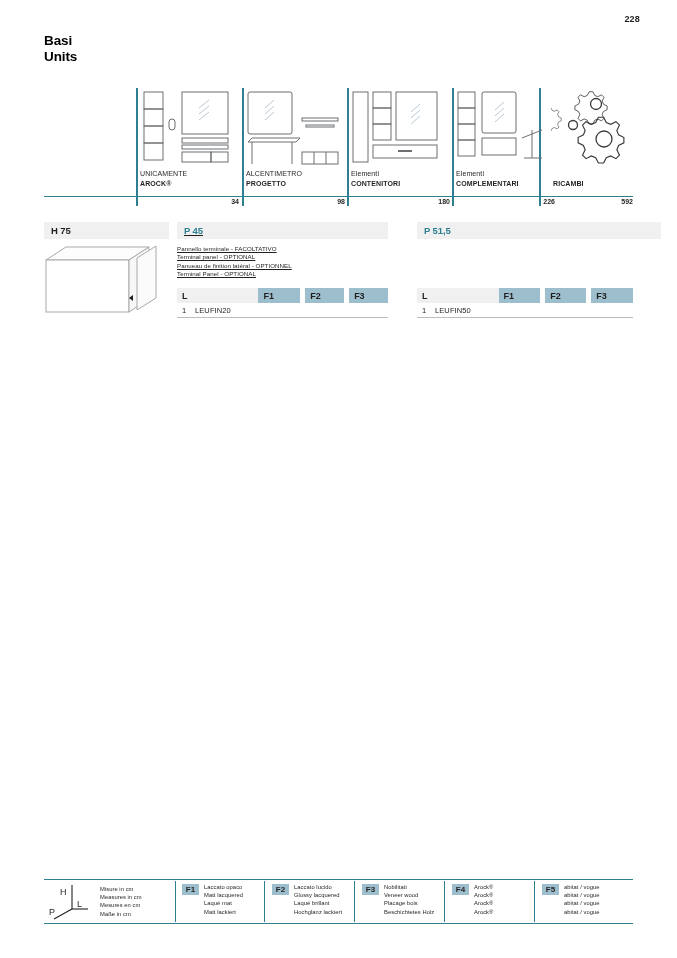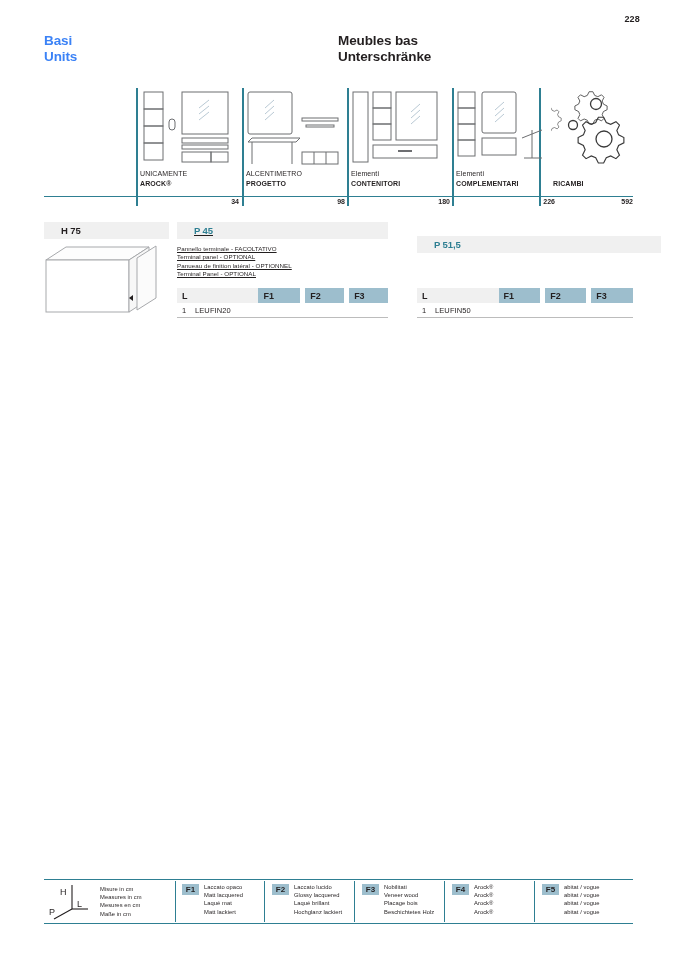--- a/index.html
+++ b/index.html
@@ -14,21 +14,21 @@
   .page { position:absolute; left:0; top:0; width:677px; height:958px; }
 
   
   .page-number{
     position:absolute; right:37px; top:14px;
     font-size:9px; font-weight:700; letter-spacing:.2px; color:#231f20;
   }
 
   
   .titles{ position:absolute; left:44px; top:33px; }
-  .titles .ln{ font-size:13.5px; font-weight:700; line-height:16px; letter-spacing:-0.1px; color:#3b82f6;}
+  .titles .ln{ font-size:13.5px; font-weight:700; line-height:16px; letter-spacing:-0.1px; color:#000000;}
   .titles-de{ position:absolute; left:338px; top:33px; }
   .titles-de .ln{ font-size:13.5px; font-weight:700; line-height:16px; letter-spacing:-0.1px; color:#231f20;}
 
   
   .index{ position:absolute; left:44px; top:88px; width:589px; height:122px;}
   .idx-rule{
     position:absolute; left:0; top:108px; width:589px; height:1px; background:#2e7f92;
   }
   .idx-sep{ position:absolute; top:0px; width:2px; height:118px; background:#2e7f92; }
   .idx-cell{ position:absolute; top:0; height:108px; }
@@ -36,21 +36,21 @@
   .idx-label .l1{ font-weight:400; }
   .idx-label .l2{ font-weight:700; }
   .idx-num{ position:absolute; top:110px; font-size:7px; font-weight:700; color:#231f20; text-align:right;}
   .art{ position:absolute; left:0; top:2px; }
   .art svg{ display:block; }
 
   
   .blk{ position:absolute; }
   .blk-hdr{
     height:17px; background:#f0f0f0; display:flex; align-items:center;
-    padding-left:17px; box-sizing:border-box;
+    padding-left:7px; box-sizing:border-box;
   }
   .blk-hdr span{ font-size:9.5px; font-weight:700; letter-spacing:-.1px; }
   .hdr-dark span{ color:#231f20; }
   .hdr-teal span{ color:#2e7f92; }
 
   .desc{ margin-top:6px; }
   .desc div{ font-size:6.2px; line-height:8.4px; color:#231f20; letter-spacing:.05px; white-space:nowrap;}
 
   
   .tbl{ position:absolute; width:211px; }
@@ -83,24 +83,20 @@
 </head>
 <body>
 
 <div class="page">
 
   <div class="page-number">228</div>
 
   <div class="titles">
     <div class="ln">Basi</div>
     <div class="ln">Units</div>
-  </div>
-  <div class="titles-de">
-    <div class="ln">Meubles bas</div>
-    <div class="ln">Unterschränke</div>
   </div>
 
   <div class="index">
     <div class="idx-rule"></div>
 
     <div class="idx-sep" style="left:92px;"></div>
     <div class="idx-sep" style="left:198px;"></div>
     <div class="idx-sep" style="left:303px;"></div>
     <div class="idx-sep" style="left:408px;"></div>
     <div class="idx-sep" style="left:495px;"></div>
@@ -254,21 +250,21 @@
       <div class="th th-f" style="width:40px;">F2</div>
       <div class="th th-gap" style="width:2px;"></div>
       <div class="th th-f" style="width:40px;">F3</div>
     </div>
     <div class="tbl-row">
       <div class="cell-n">1</div>
       <div class="cell-code">LEUFIN20</div>
     </div>
   </div>
 
-  <div class="blk" style="left:417px; top:236px; width:244px;">
+  <div class="blk" style="left:417px; top:222px; width:244px;">
     <div class="blk-hdr hdr-teal">
       <span>P 51,5</span>
     </div>
   </div>
 
   <div class="tbl" style="left:417px; top:288px; width:216px;">
     <div class="tbl-head">
       <div class="th th-l" style="width:84px;">L</div>
       <div class="th th-f" style="width:43px;">F1</div>
       <div class="th th-gap" style="width:2px;"></div>

